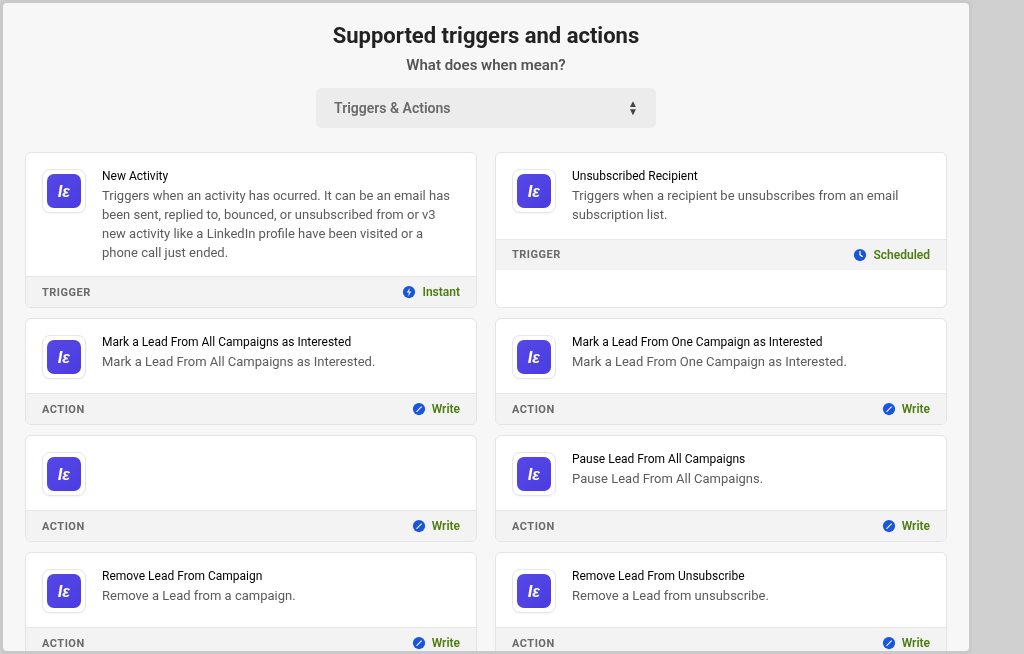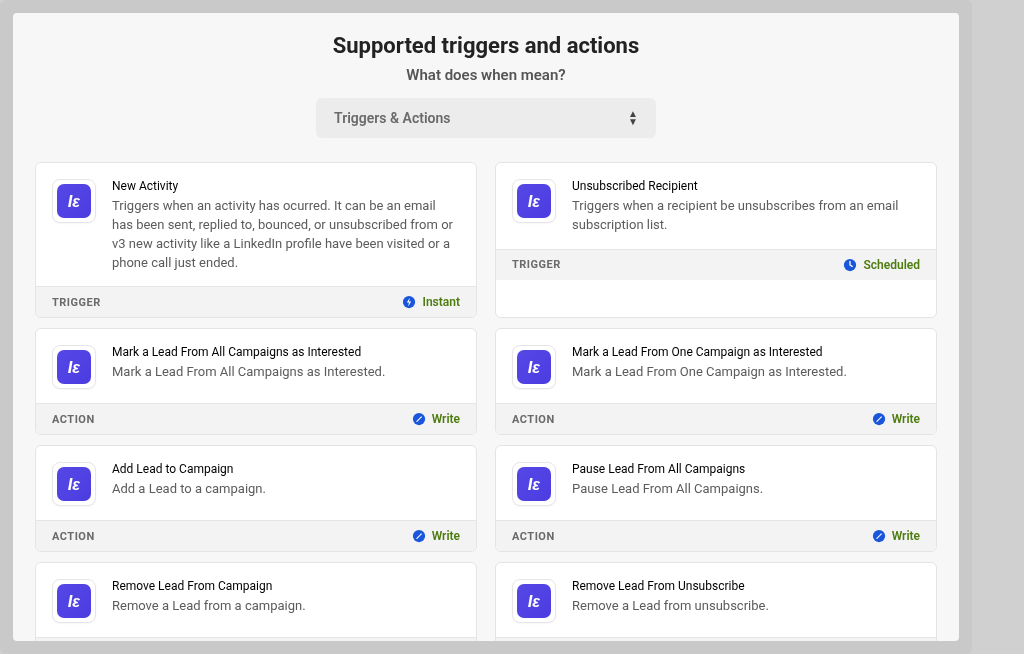--- a/index.html
+++ b/index.html
@@ -6,21 +6,21 @@
     html, body {
       width: 1024px;
       height: 654px;
       font-family: -apple-system, BlinkMacSystemFont, "Segoe UI", Roboto, Arial, sans-serif;
       background: #d0d0d0;
       overflow: hidden;
     }
     .outer-frame {
       width: 972px;
       height: 654px;
-      padding: 13px;
+      padding: 3px;
       background: #c9c9c9;
       border-radius: 6px;
     }
     .page {
       width: 100%;
       height: 100%;
       background: #f7f7f7;
       border-radius: 4px;
       overflow: hidden;
       padding-top: 20px;
@@ -251,24 +251,20 @@
               </svg>
               <span>Write</span>
             </span>
           </div>
         </div>
         <div class="card">
           <div class="card-body">
             <div class="app-logo">
               <div class="app-logo-inner">lɛ</div>
             </div>
-            <div class="card-text">
-              <h3>Add Lead to Campaign</h3>
-              <p>Add a Lead to a campaign.</p>
-            </div>
           </div>
           <div class="card-footer">
             <span class="footer-type">ACTION</span>
             <span class="footer-badge">
               <svg viewBox="0 0 16 16">
                 <circle cx="8" cy="8" r="7" fill="#1a56db"></circle>
                 <path d="M5 10.5 L10 5.5 L10.8 6.3 L5.8 11.3 L5 11.3 Z" fill="#fff"></path>
                 <rect x="10" y="5" width="1.2" height="1.2" fill="#fff" transform="rotate(45 10.6 5.6)"></rect>
               </svg>
               <span>Write</span>

